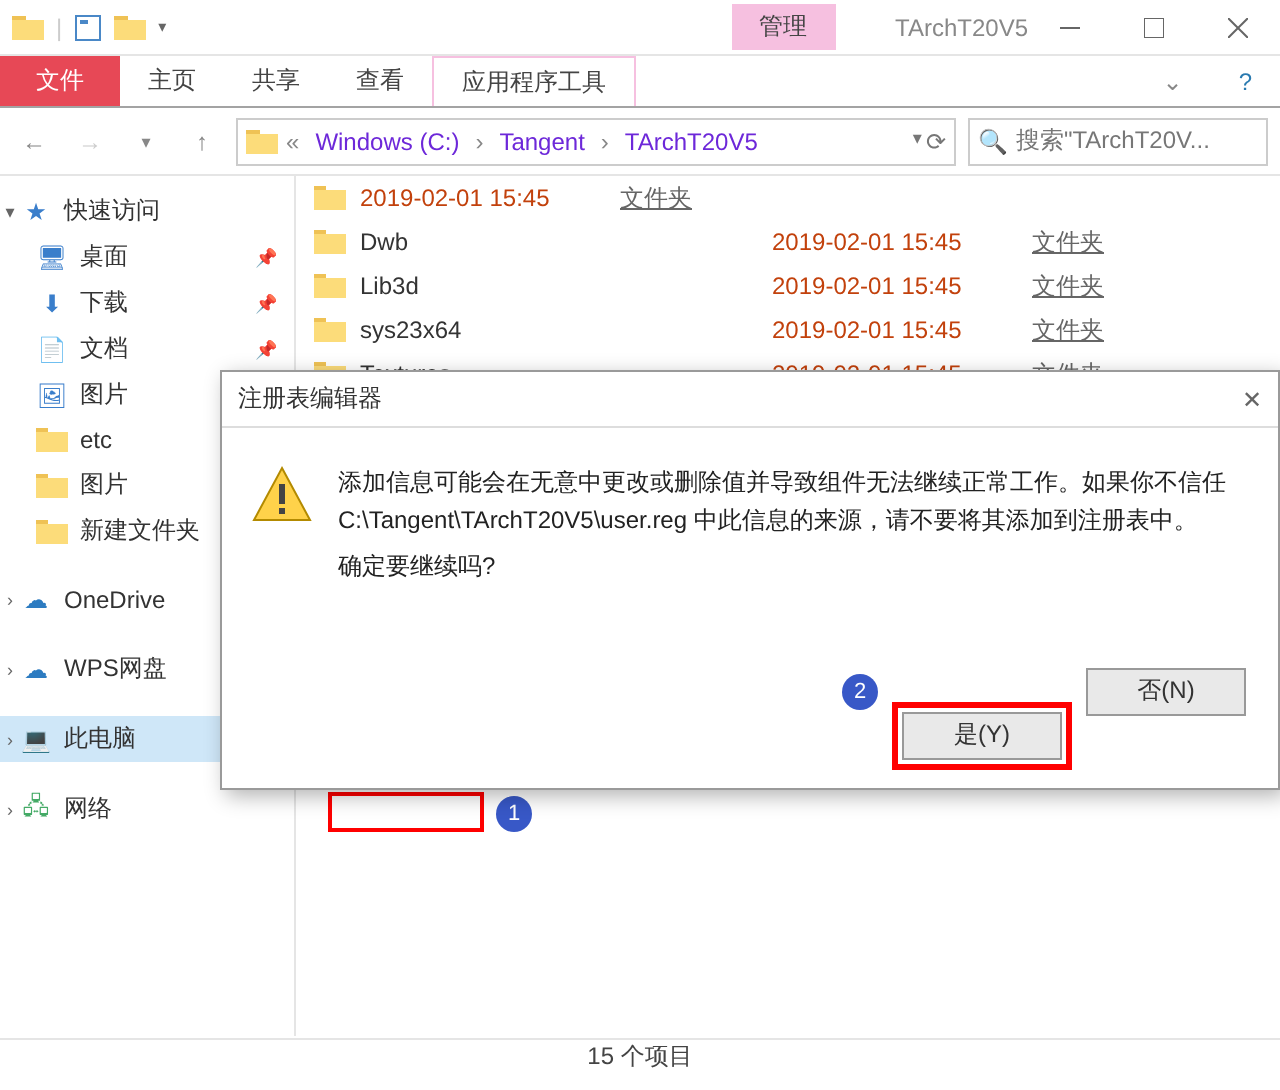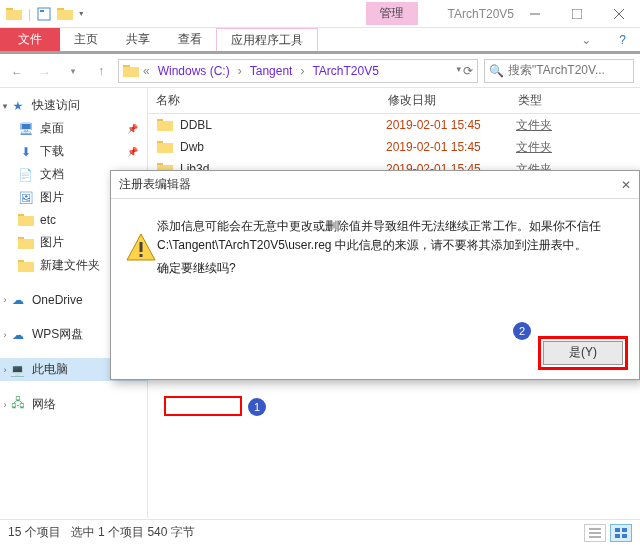--- a/index.html
+++ b/index.html
@@ -10,21 +10,21 @@
   .titlebar .qat { display: flex; align-items: center; gap: 6px; padding: 0 6px; }
   .titlebar .qat span { display: flex; align-items: center; }
   .titlebar .mid { flex: 1; display: flex; align-items: center; justify-content: flex-end; gap: 30px; }
   .contexttab { background: #f6c0e0; padding: 3px 14px; font-size: 12px; color: #444; }
   .wintitle { color: #888; }
   .winbtns { display: flex; }
   .winbtn { width: 42px; height: 28px; display: flex; align-items: center; justify-content: center; color: #888; }
   .winbtn svg { width: 10px; height: 10px; }
 
   
-  .ribbon { height: 26px; display: flex; align-items: stretch; background: #fff; border-bottom: 3px solid #a3a3a3; }
+  .ribbon { height: 26px; display: flex; align-items: stretch; background: #fff; border-bottom: 1px solid #a3a3a3; }
   .ribbon .tab { padding: 0 14px; display: flex; align-items: center; color: #444; }
   .ribbon .tab.file { background: #e74856; color: #fff; font-weight: 500; padding: 0 18px; }
   .ribbon .tab.context { background: #fff; border: 1px solid #f6c0e0; border-bottom: none; }
 
   
   .addrrow { height: 34px; display: flex; align-items: center; padding: 3px 6px; gap: 6px; background: #fff; border-bottom: 1px solid #e5e5e5; }
   .navarrow { width: 22px; height: 22px; display: flex; align-items: center; justify-content: center; color: #888; }
   .addrbox { flex: 1; height: 24px; border: 1px solid #ccc; display: flex; align-items: center; padding: 0 4px; gap: 2px; background: #fff; }
   .addrbox .folder-ic { width: 16px; height: 14px; display: inline-block; }
   .crumb { padding: 0 4px; color: #6d28d9; }
@@ -50,30 +50,30 @@
   .row { height: 22px; display: flex; align-items: center; }
   .row.selected { background: #cce8ff; }
   .row .ic { width: 18px; margin-left: 8px; margin-right: 6px; display: flex; align-items: center; justify-content: center; }
   .row .fname { width: 206px; }
   .row .fdate { width: 130px; color: #c2410c; }
   .row .ftype { color: #666; text-decoration: underline; }
   .highlight-box { position: absolute; border: 2px solid red; pointer-events: none; }
   .anno-badge { position: absolute; width: 18px; height: 18px; border-radius: 50%; background: #3858c7; color: #fff; font-size: 11px; display: flex; align-items: center; justify-content: center; pointer-events: none; }
 
   
-  .statusbar { position: absolute; left: 0; right: 0; bottom: 0; height: 26px; border-top: 1px solid #e5e5e5; display: flex; align-items: center; padding: 0 8px; gap: 10px; color: #444; background: #fff; }
+  .statusbar { position: absolute; left: 0; right: 0; bottom: 0; height: 26px; border-top: 1px solid #e5e5e5; display: flex; align-items: center; padding: 0 8px; gap: 10px; color: #444; background: #fff; flex-direction: column; }
   .statusbar .right { margin-left: auto; display: flex; gap: 4px; }
   .viewbtn { width: 22px; height: 18px; border: 1px solid #ccc; display: flex; align-items: center; justify-content: center; }
   .viewbtn.active { background: #d8eefc; border-color: #7ab8e0; }
 
   
-  .dialog { position: absolute; left: 110px; top: 170px; width: 530px; background: #fff; border: 1px solid #9a9a9a; box-shadow: 3px 3px 10px rgba(0,0,0,0.3); }
+  .dialog { position: absolute; left: 110px; top: 185px; width: 530px; background: #fff; border: 1px solid #9a9a9a; box-shadow: 3px 3px 10px rgba(0,0,0,0.3); }
   .dialog .dlg-title { height: 28px; display: flex; align-items: center; padding: 0 8px; font-size: 12px; border-bottom: 1px solid #ddd; }
   .dialog .dlg-close { margin-left: auto; color: #666; }
-  .dialog .dlg-body { display: flex; padding: 18px 14px 8px 14px; gap: 0; align-items: center; }
+  .dialog .dlg-body { display: flex; padding: 18px 14px 8px 14px; gap: 12px; }
   .dialog .warn-ic { width: 32px; height: 32px; flex-shrink: 0; }
   .dialog .dlg-text { font-size: 12px; line-height: 1.6; color: #222; }
   .dialog .dlg-text .q { margin-top: 4px; }
   .dialog .dlg-btns { display: flex; justify-content: flex-end; gap: 12px; padding: 10px 16px 14px 16px; align-items: center; }
   .dlg-btn { width: 80px; height: 24px; border: 1px solid #999; background: #e9e9e9; display: flex; align-items: center; justify-content: center; font-size: 12px; }
   .dlg-btn.red { outline: 3px solid red; outline-offset: 2px; margin-top: 44px; }
 
   
   .foldersvg rect.tab { fill: #efc255; }
   .foldersvg rect.body { fill: #fcdc7a; }
@@ -242,34 +242,28 @@
       </div>
     <div class="navbreak"></div>
     <div class="navitem head">
         <span class="tog">›</span>
         <span class="ic" style="color:#4a6">🖧</span>
         <span>网络</span>
       </div>
   </div>
 
   <div class="listarea">
-    <div class="listhdr">
-      <div class="col-name">名称</div>
-      <div class="col-date">修改日期</div>
-      <div class="col-type">类型</div>
-    </div>
     <div class="rows" id="rows">
         <div class="row">
           <span class="ic">
             <svg class="foldersvg" width="16" height="12">
               <rect class="tab" x="0" y="0" width="6" height="3"></rect>
               <rect class="body" x="0" y="2" width="16" height="10"></rect>
             </svg>
           </span>
-          <span class="fname">DDBL</span>
           <span class="fdate">2019-02-01 15:45</span>
           <span class="ftype">文件夹</span>
         </div>
         <div class="row">
           <span class="ic">
             <svg class="foldersvg" width="16" height="12">
               <rect class="tab" x="0" y="0" width="6" height="3"></rect>
               <rect class="body" x="0" y="2" width="16" height="10"></rect>
             </svg>
           </span>
@@ -375,14 +369,15 @@
         </svg>
     </div>
     <div class="dlg-text">
       <div>添加信息可能会在无意中更改或删除值并导致组件无法继续正常工作。如果你不信任 C:\Tangent\TArchT20V5\user.reg 中此信息的来源，请不要将其添加到注册表中。</div>
       <div class="q">确定要继续吗?</div>
     </div>
   </div>
   <div class="dlg-btns">
     <div class="anno-badge" style="position:static;">2</div>
     <div class="dlg-btn red">是(Y)</div>
+    <div class="dlg-btn">否(N)</div>
   </div>
 </div>
 
 </body></html>

